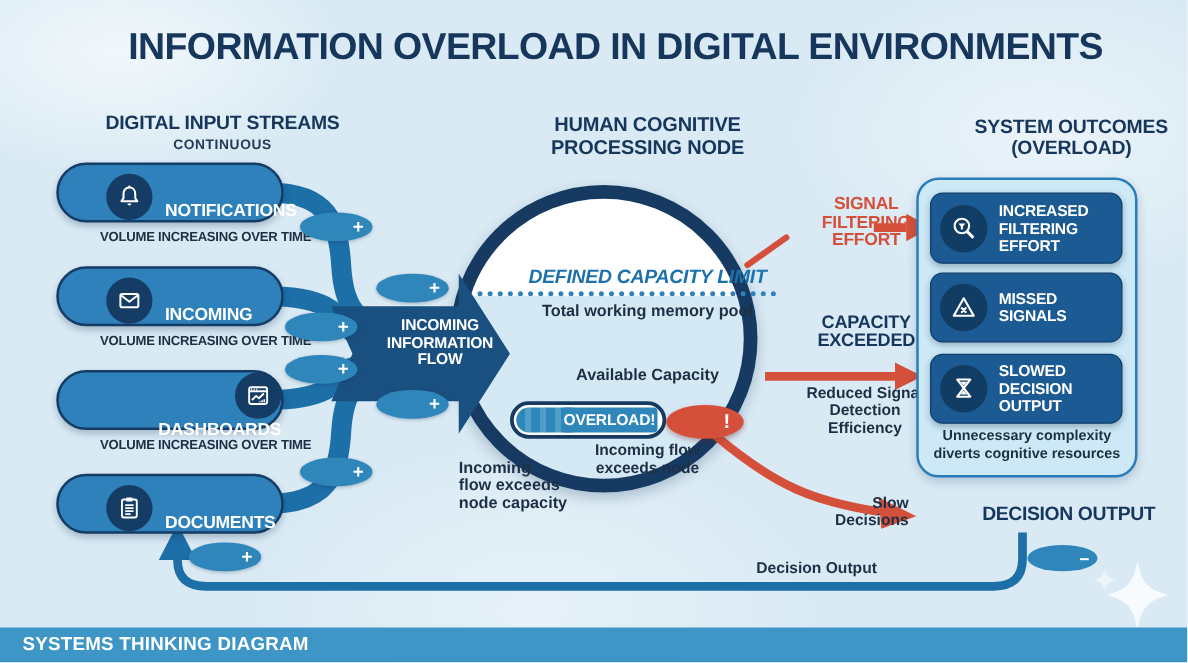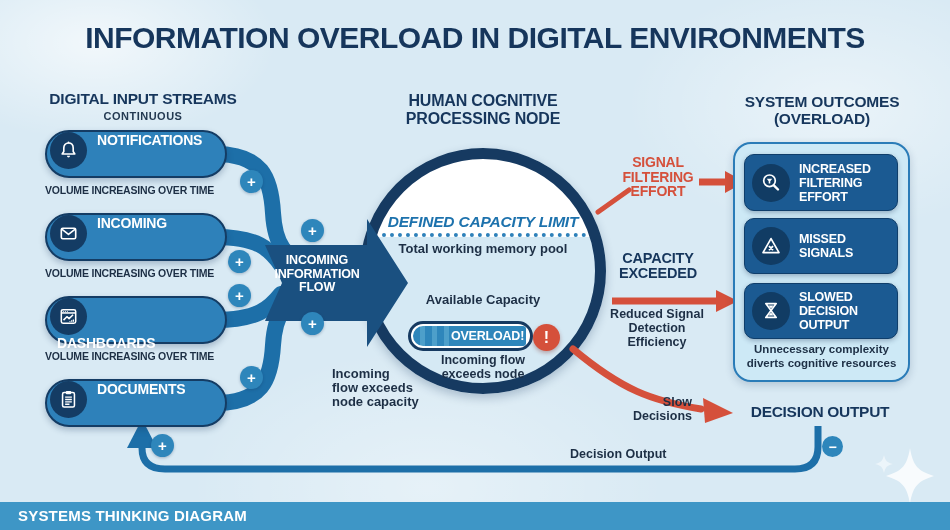--- a/index.html
+++ b/index.html
@@ -3,28 +3,28 @@
 <meta charset="utf-8">
 <style>
   html,body{margin:0;padding:0;}
   body{font-family:"Liberation Sans",sans-serif;background:#ffffff;}
   .canvas{position:relative;width:950px;height:530px;overflow:hidden;
     background:
       radial-gradient(260px 140px at 10% 8%, rgba(255,255,255,.65), rgba(255,255,255,0) 70%),
       radial-gradient(300px 180px at 88% 20%, rgba(255,255,255,.45), rgba(255,255,255,0) 70%),
       radial-gradient(340px 200px at 45% 92%, rgba(255,255,255,.35), rgba(255,255,255,0) 70%),
       #d9eaf4;}
-  .abs{position:absolute;}
+  .abs{position:absolute;padding-left:35px;}
   .ml{white-space:pre-line;}
   .title{left:0;right:0;top:21px;text-align:center;font-size:30px;font-weight:800;color:#16365c;letter-spacing:-.5px;}
   .col-h{font-size:15.5px;font-weight:800;color:#16365c;letter-spacing:-.2px;}
   .col-sub{font-size:11px;font-weight:700;color:#243a52;letter-spacing:.5px;margin-top:2px;}
   
   .pill{left:45px;width:182px;height:48px;border-radius:26px;background:#2e81ba;border:2.5px solid #143c64;
-        box-sizing:border-box;display:flex;align-items:flex-start;box-shadow:0 3px 6px rgba(20,50,90,.28);}
+        box-sizing:border-box;display:flex;align-items:flex-end;box-shadow:0 3px 6px rgba(20,50,90,.28);}
   .icon-circle{width:37px;height:37px;border-radius:50%;background:#143c64;display:flex;align-items:center;justify-content:center;margin-left:3px;flex:0 0 auto;}
   .pill-label{color:#fff;font-weight:800;font-size:14px;letter-spacing:-.2px;margin-left:10px;}
   .vol-note{left:45px;width:192px;text-align:left;font-size:10.5px;font-weight:700;color:#1d2f45;letter-spacing:-.2px;}
   
   .node-circle{left:360px;top:148px;width:246px;height:246px;border-radius:50%;border:11px solid #163a61;box-sizing:border-box;
     background:linear-gradient(#ffffff 0 78px,#d5e9f4 78px);box-shadow:0 4px 10px rgba(20,50,90,.25);}
   .cap-limit{left:370px;top:213px;width:226px;text-align:center;font-size:15.5px;font-weight:800;color:#1d72ad;letter-spacing:-.2px;font-style:italic;}
   .dotted-line{left:382px;top:233px;width:204px;height:0;border-top:4px dotted #2e81ba;}
   .cap-sub{left:385px;top:241px;width:196px;text-align:center;font-size:13px;font-weight:600;color:#1d2f45;}
   .avail{left:400px;top:292px;width:166px;text-align:center;font-size:13px;font-weight:600;color:#1d2f45;}

